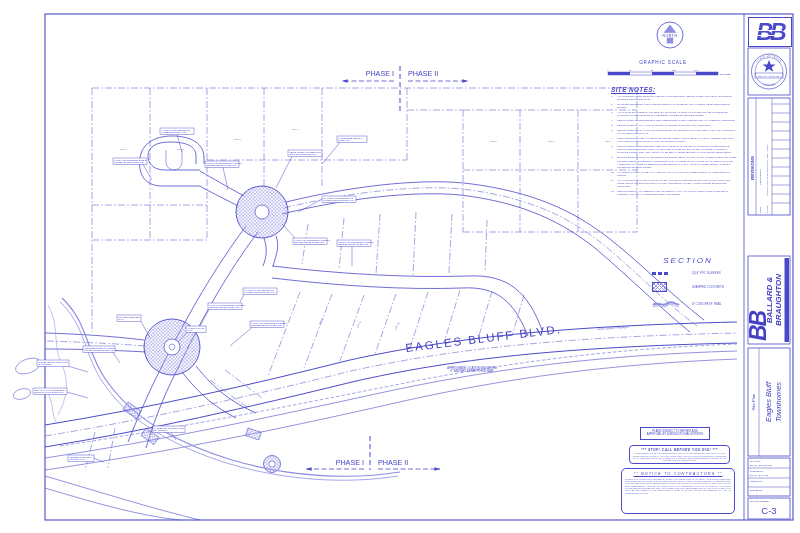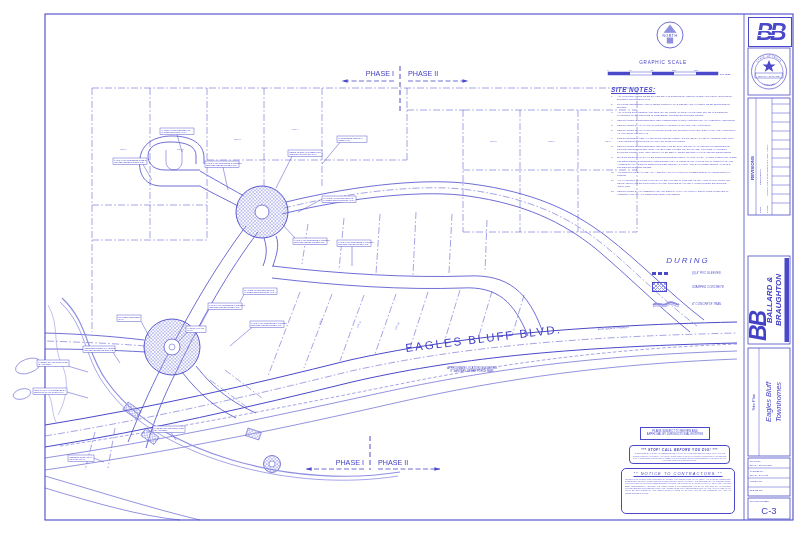--- a/index.html
+++ b/index.html
@@ -459,21 +459,21 @@
     <li>SITE DIMENSIONS FOR ALL BUILDING FOUNDATIONS AND SLABS SHALL BE IN ACCORDANCE WITH ARCHITECTURAL BUILDING PLANS AND SPECIFICATIONS.</li>
     <li>CONTRACTOR IS RESPONSIBLE FOR REPAIRS OF DAMAGE TO ANY EXISTING IMPROVEMENTS DURING CONSTRUCTION, SUCH AS, BUT NOT LIMITED TO, DRAINAGE, UTILITIES, PAVEMENT, EXISTING CURBS, ETC. REPAIRS SHALL BE EQUAL TO OR BETTER THAN EXISTING CONDITIONS.</li>
     <li>ON-SITE SIDEWALKS SHALL BE CONSTRUCTED OF FOUR (4") INCH THICK, THREE THOUSAND (3,000) PSI COMPRESSIVE STRENGTH CONCRETE WITH #3 STEEL BARS AT 18" O.C.E.W. SIDEWALKS AND APRONS SHALL RECEIVE CONSTRUCTION JOINTS AT 5' O.C. AND EXPANSION JOINTS AT 50' O.C. UNLESS OTHERWISE NOTED.</li>
     <li>ALL SIDEWALKS SHALL BE A.D.A. COMPLIANT (MAXIMUM 2% CROSS SLOPE, 5% LONGITUDINAL SLOPE).</li>
     <li>ALL PAVEMENT MARKING PAINT SHALL BE APPLIED IN TWO COATS TO A CLEAN, DRY SURFACE USING TEMPLATE OR STRIPING MACHINE. STRIPES SHALL BE 4" WIDE UNLESS OTHERWISE INDICATED.</li>
     <li>CONTRACTOR SHALL COORDINATE AND COMPLY WITH ALL UTILITY COMPANIES INVOLVED IN PROJECT AND PAY ALL REQUIRED FEES AND COSTS.</li>
   </ol>
 </div>
 
 <div class="abs legend">
-  <h3>DURING</h3>
+  <h3>SECTION</h3>
   <div class="lg-row">
     <span class="lg-sym">
       <span class="sleeve"></span>
           <span class="sleeve"></span>
           <span class="sleeve"></span>
     </span>
     <span class="lg-lab">(3) 4" PVC SLEEVES</span>
   </div>
   <div class="lg-row">
     <span class="lg-sym">

